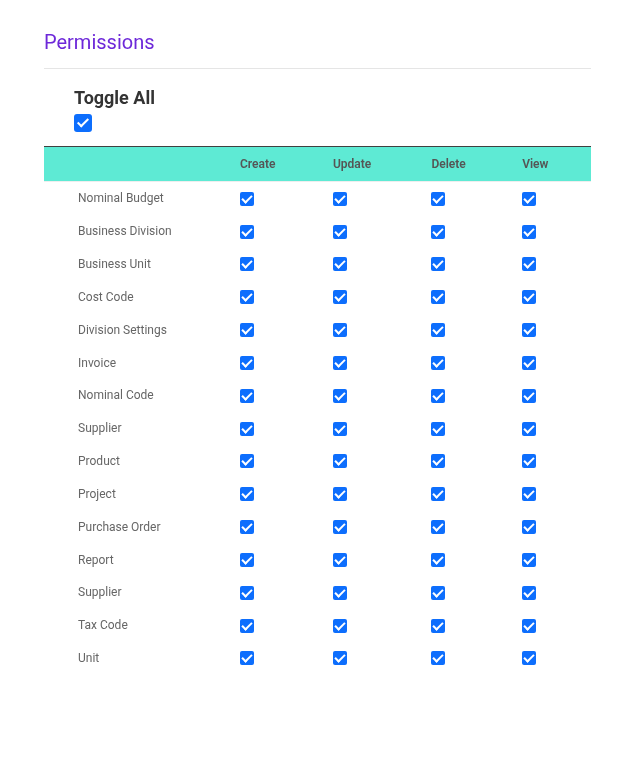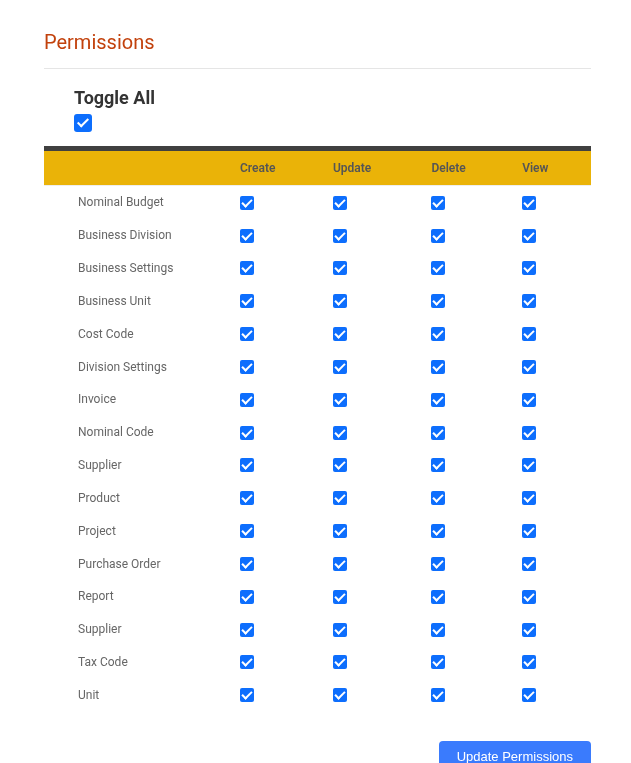--- a/index.html
+++ b/index.html
@@ -10,21 +10,21 @@
     color: #555;
     background: #fff;
     width: 631px;
   }
   .content {
     padding: 20px 40px 20px 44px;
   }
   .page-title {
     font-size: 20px;
     font-weight: 400;
-    color: #c2410c;
+    color: #6d28d9;
     margin: 10px 0 14px 0;
   }
   .divider {
     border: none;
     border-top: 1px solid #e5e5e5;
     margin: 0 0 18px 0;
   }
   .toggle-all-block {
     margin: 0 0 14px 30px;
   }
@@ -37,22 +37,22 @@
   }
   .toggle-all-check-wrap {
     display: flex;
     justify-content: flex-start;
   }
   table.perm {
     width: 100%;
     border-collapse: collapse;
   }
   table.perm thead tr {
-    background: #eab308;
-    border-top: 5px solid #404040;
+    background: #5eead4;
+    border-top: 1px solid #404040;
     border-bottom: 1px solid #eee;
   }
   table.perm th {
     text-align: left;
     font-weight: 600;
     font-size: 12px;
     color: #555;
     padding: 10px 6px;
   }
   table.perm th.first-col {
@@ -149,27 +149,20 @@
           <td><span class="chk"></span></td>
         </tr>
         <tr>
           <td class="first-col">Business Division</td>
           <td><span class="chk"></span></td>
           <td><span class="chk"></span></td>
           <td><span class="chk"></span></td>
           <td><span class="chk"></span></td>
         </tr>
         <tr>
-          <td class="first-col">Business Settings</td>
-          <td><span class="chk"></span></td>
-          <td><span class="chk"></span></td>
-          <td><span class="chk"></span></td>
-          <td><span class="chk"></span></td>
-        </tr>
-        <tr>
           <td class="first-col">Business Unit</td>
           <td><span class="chk"></span></td>
           <td><span class="chk"></span></td>
           <td><span class="chk"></span></td>
           <td><span class="chk"></span></td>
         </tr>
         <tr>
           <td class="first-col">Cost Code</td>
           <td><span class="chk"></span></td>
           <td><span class="chk"></span></td>
@@ -249,16 +242,13 @@
         <tr>
           <td class="first-col">Unit</td>
           <td><span class="chk"></span></td>
           <td><span class="chk"></span></td>
           <td><span class="chk"></span></td>
           <td><span class="chk"></span></td>
         </tr>
       </tbody>
   </table>
 
-  <div class="actions">
-    <button class="btn-primary">Update Permissions</button>
-  </div>
 </div>
 
 </body></html>

